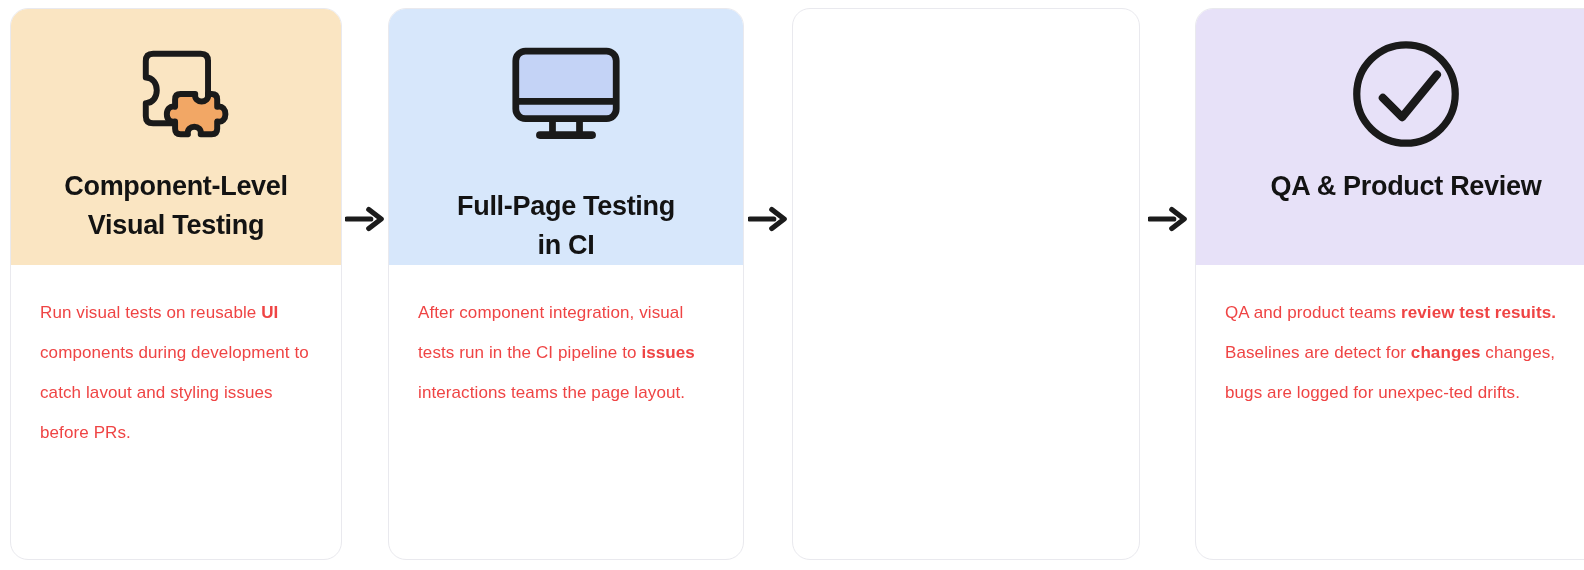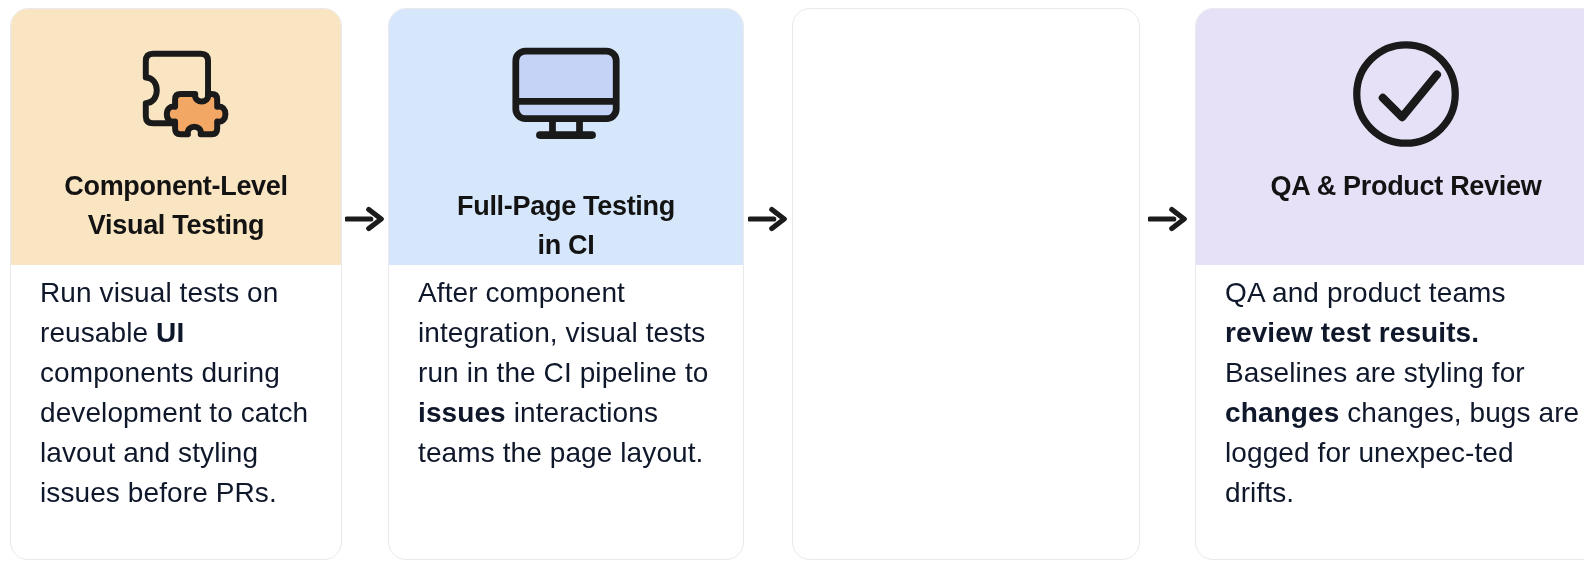--- a/index.html
+++ b/index.html
@@ -15,21 +15,21 @@
   .c1{width:332px}.c2{width:356px}.c3{width:348px}.c4{width:422px}
   .gap{flex:none;display:flex;justify-content:center;padding-top:197px;}
   .g1{width:46px}.g2{width:48px}.g3{width:55px}
   .card-head{height:256px;flex:none;display:flex;flex-direction:column;align-items:center;}
   .icon-wrap{height:158px;display:flex;align-items:center;justify-content:center;padding-top:12px;box-sizing:border-box;}
   .card-title{
     margin:0;text-align:center;font-size:27px;font-weight:700;line-height:39px;
     letter-spacing:-0.3px;color:#131313;white-space:nowrap;
   }
   .card-body{
-    padding:8px 29px 0;font-size:28px;line-height:40px;color:#0f172a;letter-spacing:0.1px;
+    padding:28px 29px 0;font-size:17px;line-height:40px;color:#ef4444;letter-spacing:0.1px;
   }
   .card-body .b{font-weight:700;}
   svg{display:block;}
 </style>
 </head>
 <body>
 
 <div class="flow">
 
   <section class="card c1">
@@ -92,17 +92,17 @@
     <header class="card-head" style="background: rgb(231, 225, 248);">
       <div class="icon-wrap">
         <svg width="112" height="112" viewBox="0 0 116 116" fill="none">
           <circle cx="58" cy="58" r="51" stroke="#1a1a1a" stroke-width="7.5" fill="none"></circle>
           <path d="M 34 62 L 54 82 L 90 38" stroke="#1a1a1a" stroke-width="8.5" stroke-linecap="round" stroke-linejoin="round" fill="none"></path>
         </svg>
       </div>
       <h2 class="card-title">QA &amp; Product Review</h2>
     </header>
     <div class="card-body">
-      <span><span>QA and product teams </span><span class="b">review test resuits.</span><span> Baselines are styling for </span><span class="b">changes</span><span> changes, bugs are logged for unexpec-ted drifts.</span></span>
+      <span><span>QA and product teams </span><span class="b">review test resuits.</span><span> Baselines are detect for </span><span class="b">changes</span><span> changes, bugs are logged for unexpec-ted drifts.</span></span>
     </div>
   </section>
 
 </div>
 
 </body></html>

